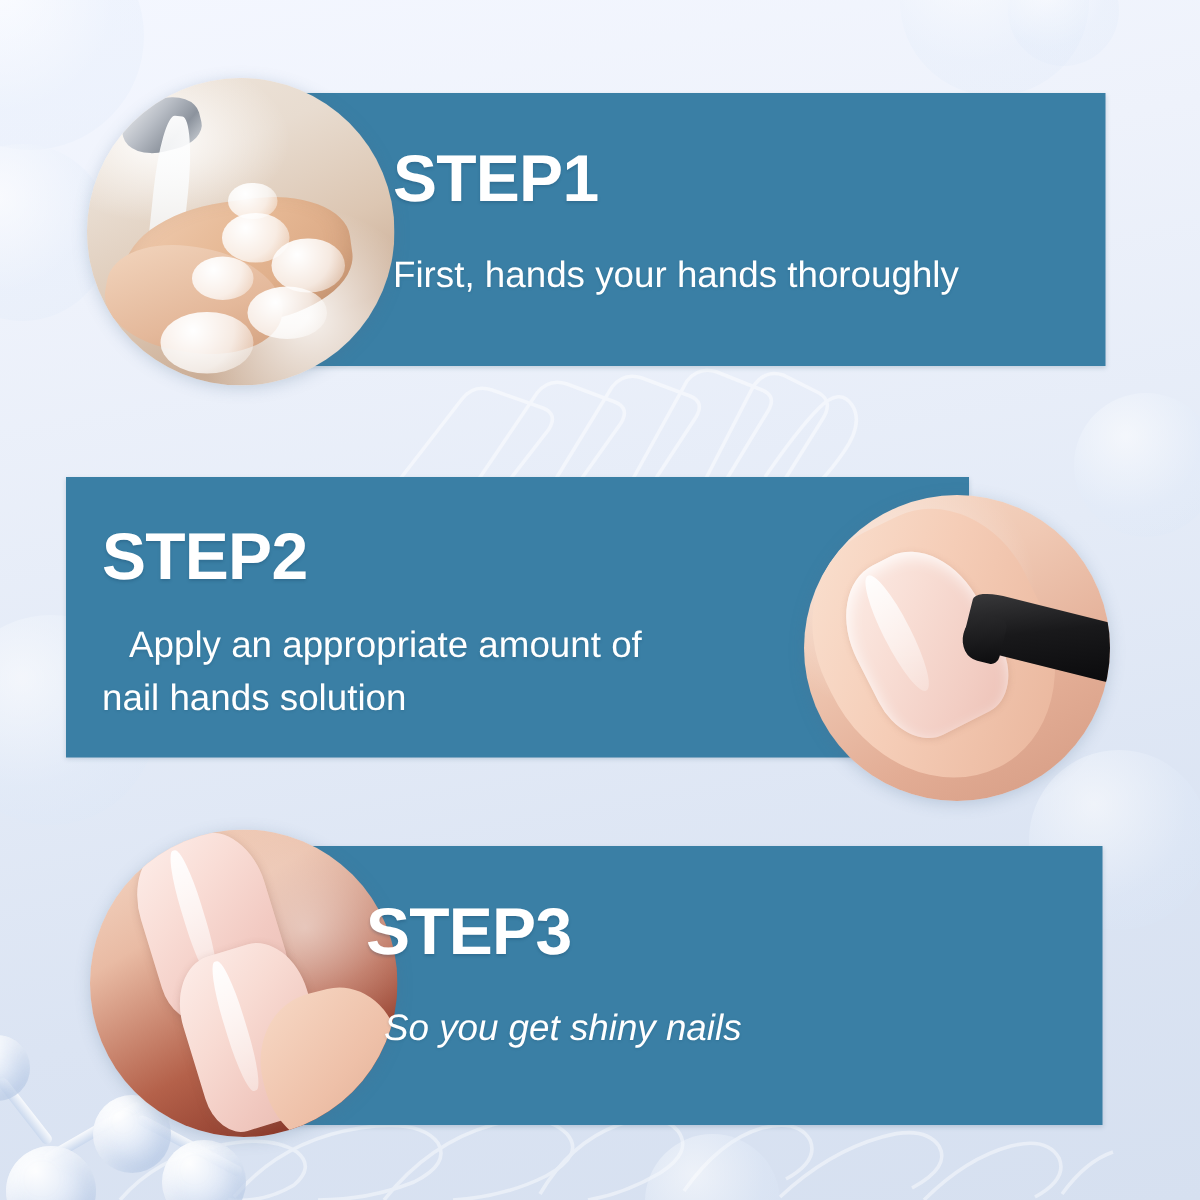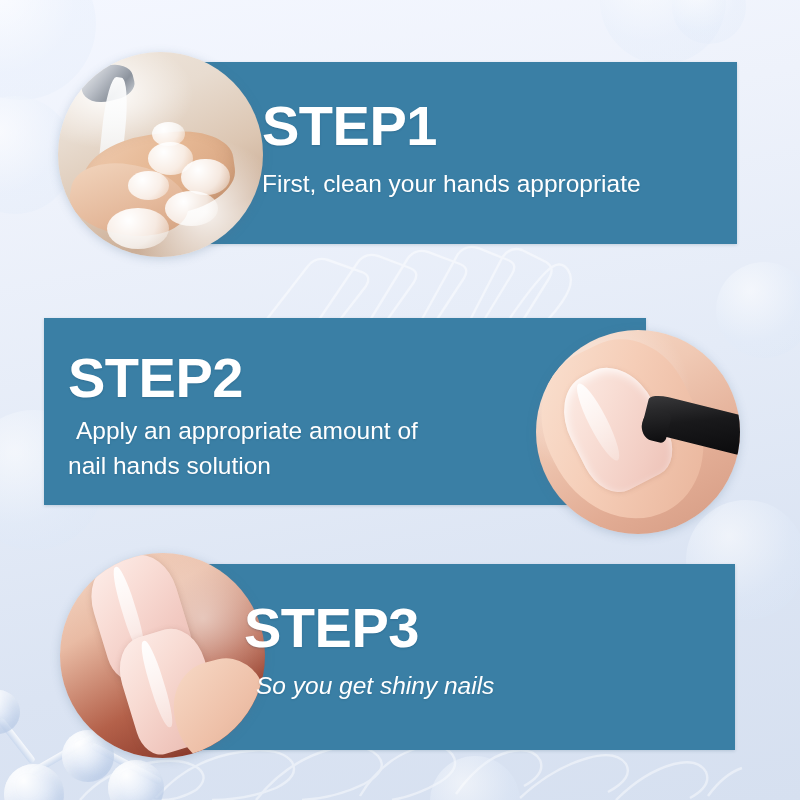--- a/index.html
+++ b/index.html
@@ -62,21 +62,21 @@
   .banner {
     position: absolute;
     background: #3a7fa5;
     box-shadow: 0 1px 3px rgba(60,95,125,0.22);
   }
   .banner-text {
     position: absolute;
     color: #ffffff;
   }
   .step-title {
-    font-size: 56px;
+    font-size: 44px;
     font-weight: bold;
     letter-spacing: -0.5px;
     line-height: 1.0;
     text-shadow: 0 1px 2px rgba(20,60,90,0.25);
     white-space: nowrap;
   }
   .step-desc {
     font-size: 24.5px;
     font-weight: normal;
     line-height: 1.32;
@@ -274,39 +274,39 @@
         <div class="foam" style="left:44%; top:44%; width:22%; height:16%;"></div>
         <div class="foam" style="left:60%; top:52%; width:24%; height:18%;"></div>
         <div class="foam" style="left:34%; top:58%; width:20%; height:14%;"></div>
         <div class="foam" style="left:52%; top:68%; width:26%; height:17%;"></div>
         <div class="foam" style="left:24%; top:76%; width:30%; height:20%;"></div>
         <div class="foam" style="left:46%; top:34%; width:16%; height:12%;"></div>
       </div>
     </div>
 
     <div class="banner-text step-title" style="left:262px; top:98px;">STEP1</div>
-    <div class="banner-text step-desc" style="left:262px; top:168px; width:470px;">First, clean your hands appropriate</div>
+    <div class="banner-text step-desc" style="left:262px; top:168px; width:470px;">First, hands your hands thoroughly</div>
   </div>
 
   <div class="step-row" style="top:0;">
 
     <div class="banner" style="left:44px; top:318px; width:602px; height:187px;"></div>
 
     <div class="photo ph2" style="left:536px; top:330px; width:204px; height:204px;">
       <div class="photo-inner">
         <div class="finger"></div>
         <div class="nail"></div>
         <div class="nail-gloss"></div>
         <div class="brush"></div>
         <div class="brush-tip"></div>
       </div>
     </div>
 
     <div class="banner-text step-title" style="left:68px; top:350px;">STEP2</div>
-    <div class="banner-text step-desc" style="left:76px; top:415px; width:460px;">Apply an appropriate amount of</div>
+    <div class="banner-text step-desc" style="left:86px; top:415px; width:460px;">Apply an appropriate amount of</div>
     <div class="banner-text step-desc" style="left:68px; top:450px; width:460px;">nail hands solution</div>
   </div>
 
   <div class="step-row" style="top:0;">
 
     <div class="banner" style="left:170px; top:564px; width:565px; height:186px;"></div>
 
     <div class="photo ph3" style="left:60px; top:553px; width:205px; height:205px;">
       <div class="photo-inner">
         <div class="nail-big"></div>

